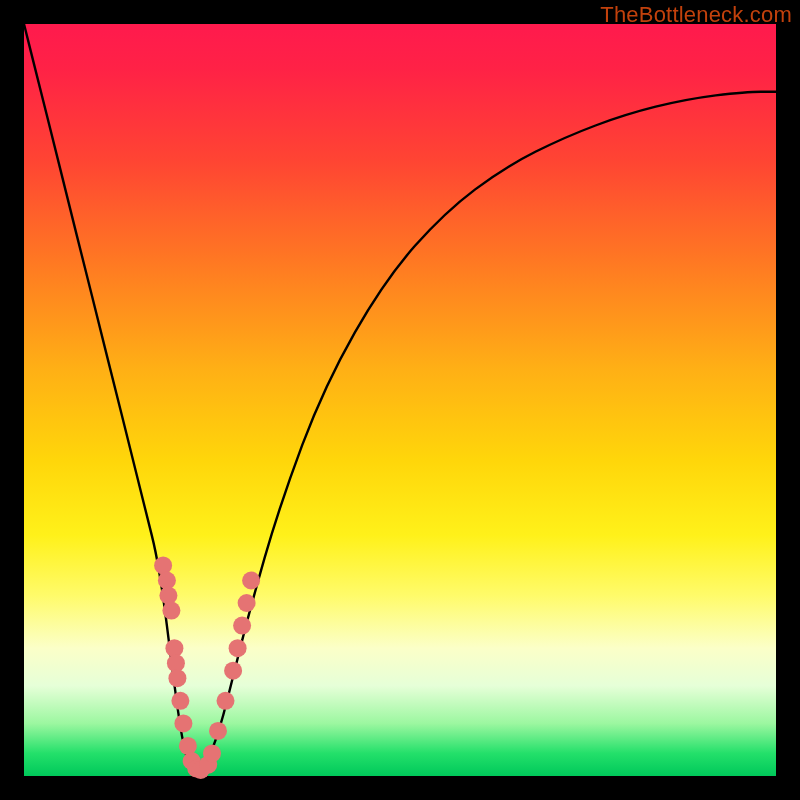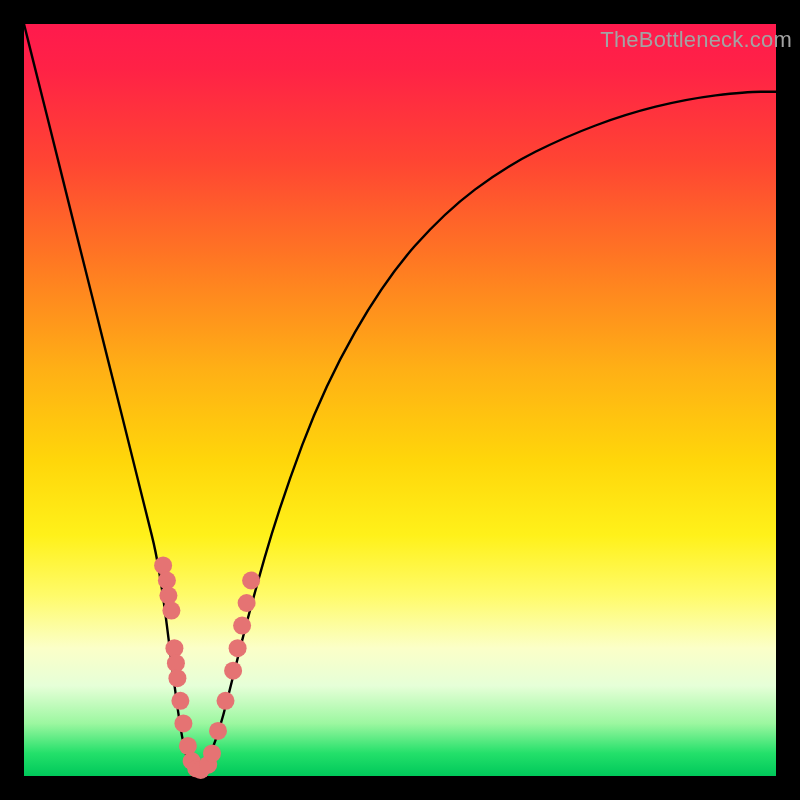--- a/index.html
+++ b/index.html
@@ -41,24 +41,23 @@
       #23e06a 97%,
       #00c85a 100%
     );
   }
   .watermark {
     position: absolute;
     top: 2px;
     right: 8px;
     font-size: 22px;
     font-weight: 400;
-    color: #a3a3a3;
+    color: #c2410c;
     letter-spacing: 0.2px;
     user-select: none;
-    margin-top: 25px;
   }
   svg.curve {
     position: absolute;
     left: 0;
     top: 0;
     width: 752px;
     height: 752px;
     overflow: visible;
   }
 </style>

